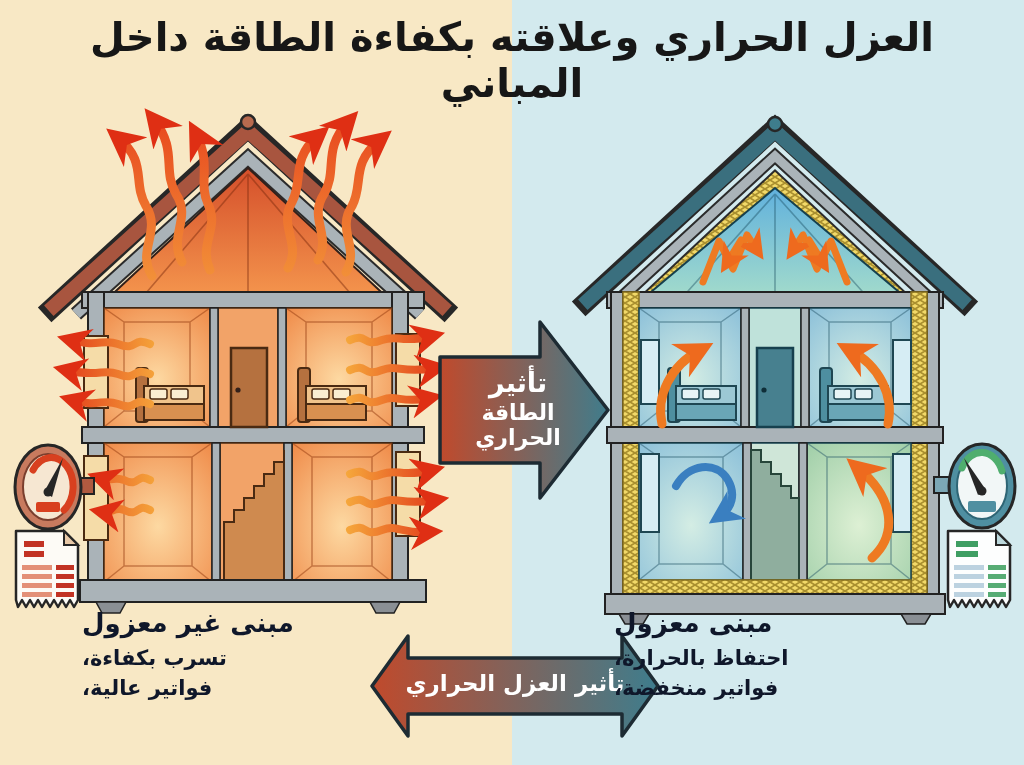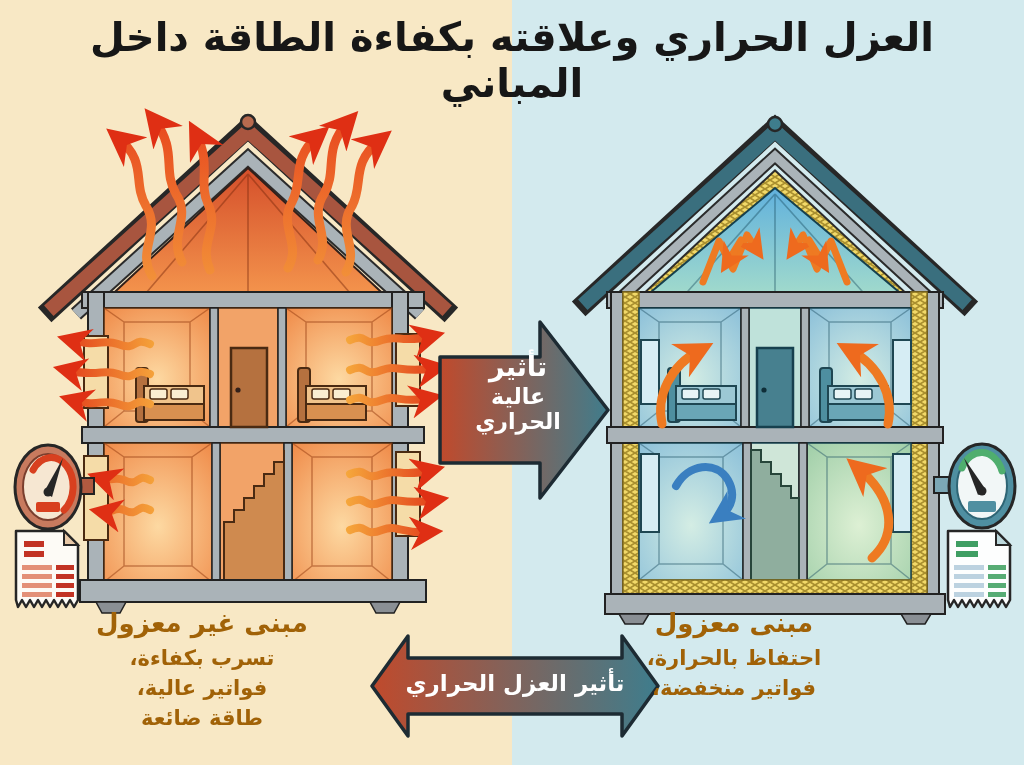--- a/index.html
+++ b/index.html
@@ -6,28 +6,28 @@
   html,body { width:1024px; height:765px; overflow:hidden;
     font-family:"DejaVu Sans","Liberation Sans",sans-serif; }
   .stage { position:relative; width:1024px; height:765px; }
   .bg-half { position:absolute; top:0; height:765px; }
   .bg-left  { left:0;  width:512px; background:#f8e8c5; }
   .bg-right { left:512px; width:512px; background:#d3eaee; }
   svg.scene { position:absolute; left:0; top:0; }
   .title { position:absolute; left:60px; top:14px; width:904px;
     text-align:center; direction:rtl; font-size:40px; font-weight:900;
     color:#171717; letter-spacing:0; }
-  .center-arrow-label { position:absolute; left:445px; top:351px; width:146px;
+  .center-arrow-label { position:absolute; left:445px; top:367px; width:146px;
     text-align:center; direction:rtl; color:#fff; font-weight:800; }
   .center-arrow-label .l1 { font-size:27px; }
   .center-arrow-label .l2 { font-size:22px; margin-top:2px; }
   .bottom-arrow-label { position:absolute; left:396px; top:670px; width:238px;
     text-align:center; direction:rtl; color:#fff; font-weight:800; font-size:23px; }
-  .caption { position:absolute; top:608px; direction:rtl; text-align:center;
-    color:#a16207; }
+  .caption { position:absolute; top:608px; direction:rtl; text-align:left;
+    color:#0f172a; }
   .caption.left  { right:702px; width:240px; }
   .caption.right { right:170px; width:240px; }
   .caption .head { font-size:26px; font-weight:900; margin-bottom:5px; }
   .caption .line { font-size:21px; font-weight:700; line-height:30px; }
 </style>
 </head>
 <body>
 
 <div class="stage">
   <div class="bg-half bg-left"></div>
@@ -306,30 +306,29 @@
     </g>
     <g>
       <path d="M408,658 V636 L372,686 L408,736 V714 H622 V736 L658,686 L622,636 V658 Z" fill="url(#effGrad2)" stroke="#1d2b33" stroke-width="3.5" stroke-linejoin="round"></path>
     </g>
   </svg>
 
   <div class="title">العزل الحراري وعلاقته بكفاءة الطاقة داخل المباني</div>
 
   <div class="center-arrow-label">
     <div class="l1">تأثير</div>
-    <div class="l2">عالية الحراري</div>
+    <div class="l2">الطاقة الحراري</div>
   </div>
 
   <div class="bottom-arrow-label">تأثير العزل الحراري</div>
 
   <div class="caption left">
     <div class="head">مبنى غير معزول</div>
     <div class="line">تسرب بكفاءة،</div>
     <div class="line">فواتير عالية،</div>
-    <div class="line">طاقة ضائعة</div>
   </div>
 
   <div class="caption right">
     <div class="head">مبنى معزول</div>
     <div class="line">احتفاظ بالحرارة،</div>
     <div class="line">فواتير منخفضة،</div>
   </div>
 </div>
 
 </body></html>

